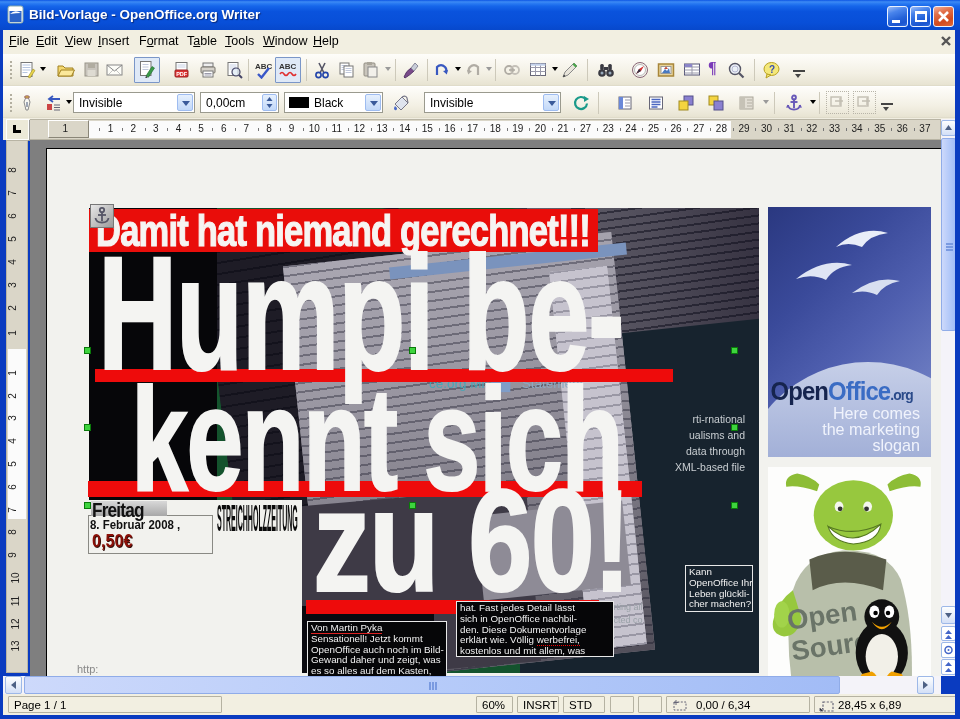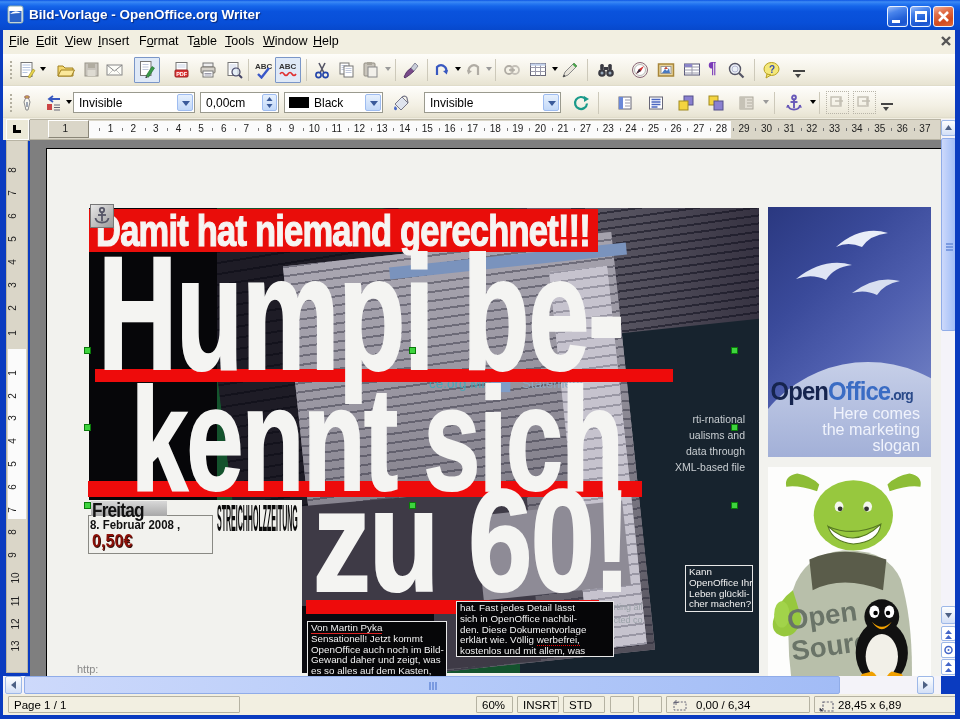--- a/index.html
+++ b/index.html
@@ -601,21 +601,21 @@
         </svg></div>
     <div class="sthumb" style="position:absolute;left:21px;top:0;width:816px;height:18px">
         <div style="position:absolute;left:404px;top:5px;width:1.5px;height:8px;background:#7a9ae0;box-shadow:3px 0 0 #7a9ae0,6px 0 0 #7a9ae0"></div>
       </div>
     <div class="sbtn" style="left:914px;top:0;width:17px;height:18px"><svg width="15" height="16">
           <path d="M10 8 L5 4 L5 12 z" fill="#4d6185"></path>
         </svg></div>
 </div>
 
   <div id="status" class="abs">
-    <div class="scell" style="left:5px;width:232px">Page 1 / 1</div>
+    <div class="scell" style="left:5px;width:214px">Page 1 / 1</div>
     <div class="scell" style="left:473px;width:37px">60%</div>
     <div class="scell" style="left:514px;width:42px">INSRT</div>
     <div class="scell" style="left:560px;width:42px">STD</div>
     <div class="scell" style="left:607px;width:24px"></div>
     <div class="scell" style="left:635px;width:24px"></div>
     <div class="scell" style="left:663px;width:144px"><svg style="position:absolute;left:6px;top:3px" width="15" height="11">
           <rect x="1" y="2" width="12" height="8" fill="none" stroke="#667" stroke-width="1" stroke-dasharray="2 1.4"></rect>
           <path d="M3 0 v5 M0.5 2.5 h5" stroke="#667"></path>
         </svg><span style="margin-left:24px">0,00 / 6,34</span></div>
     <div class="scell" style="left:811px;width:145px"><svg style="position:absolute;left:4px;top:2px" width="16" height="13">

